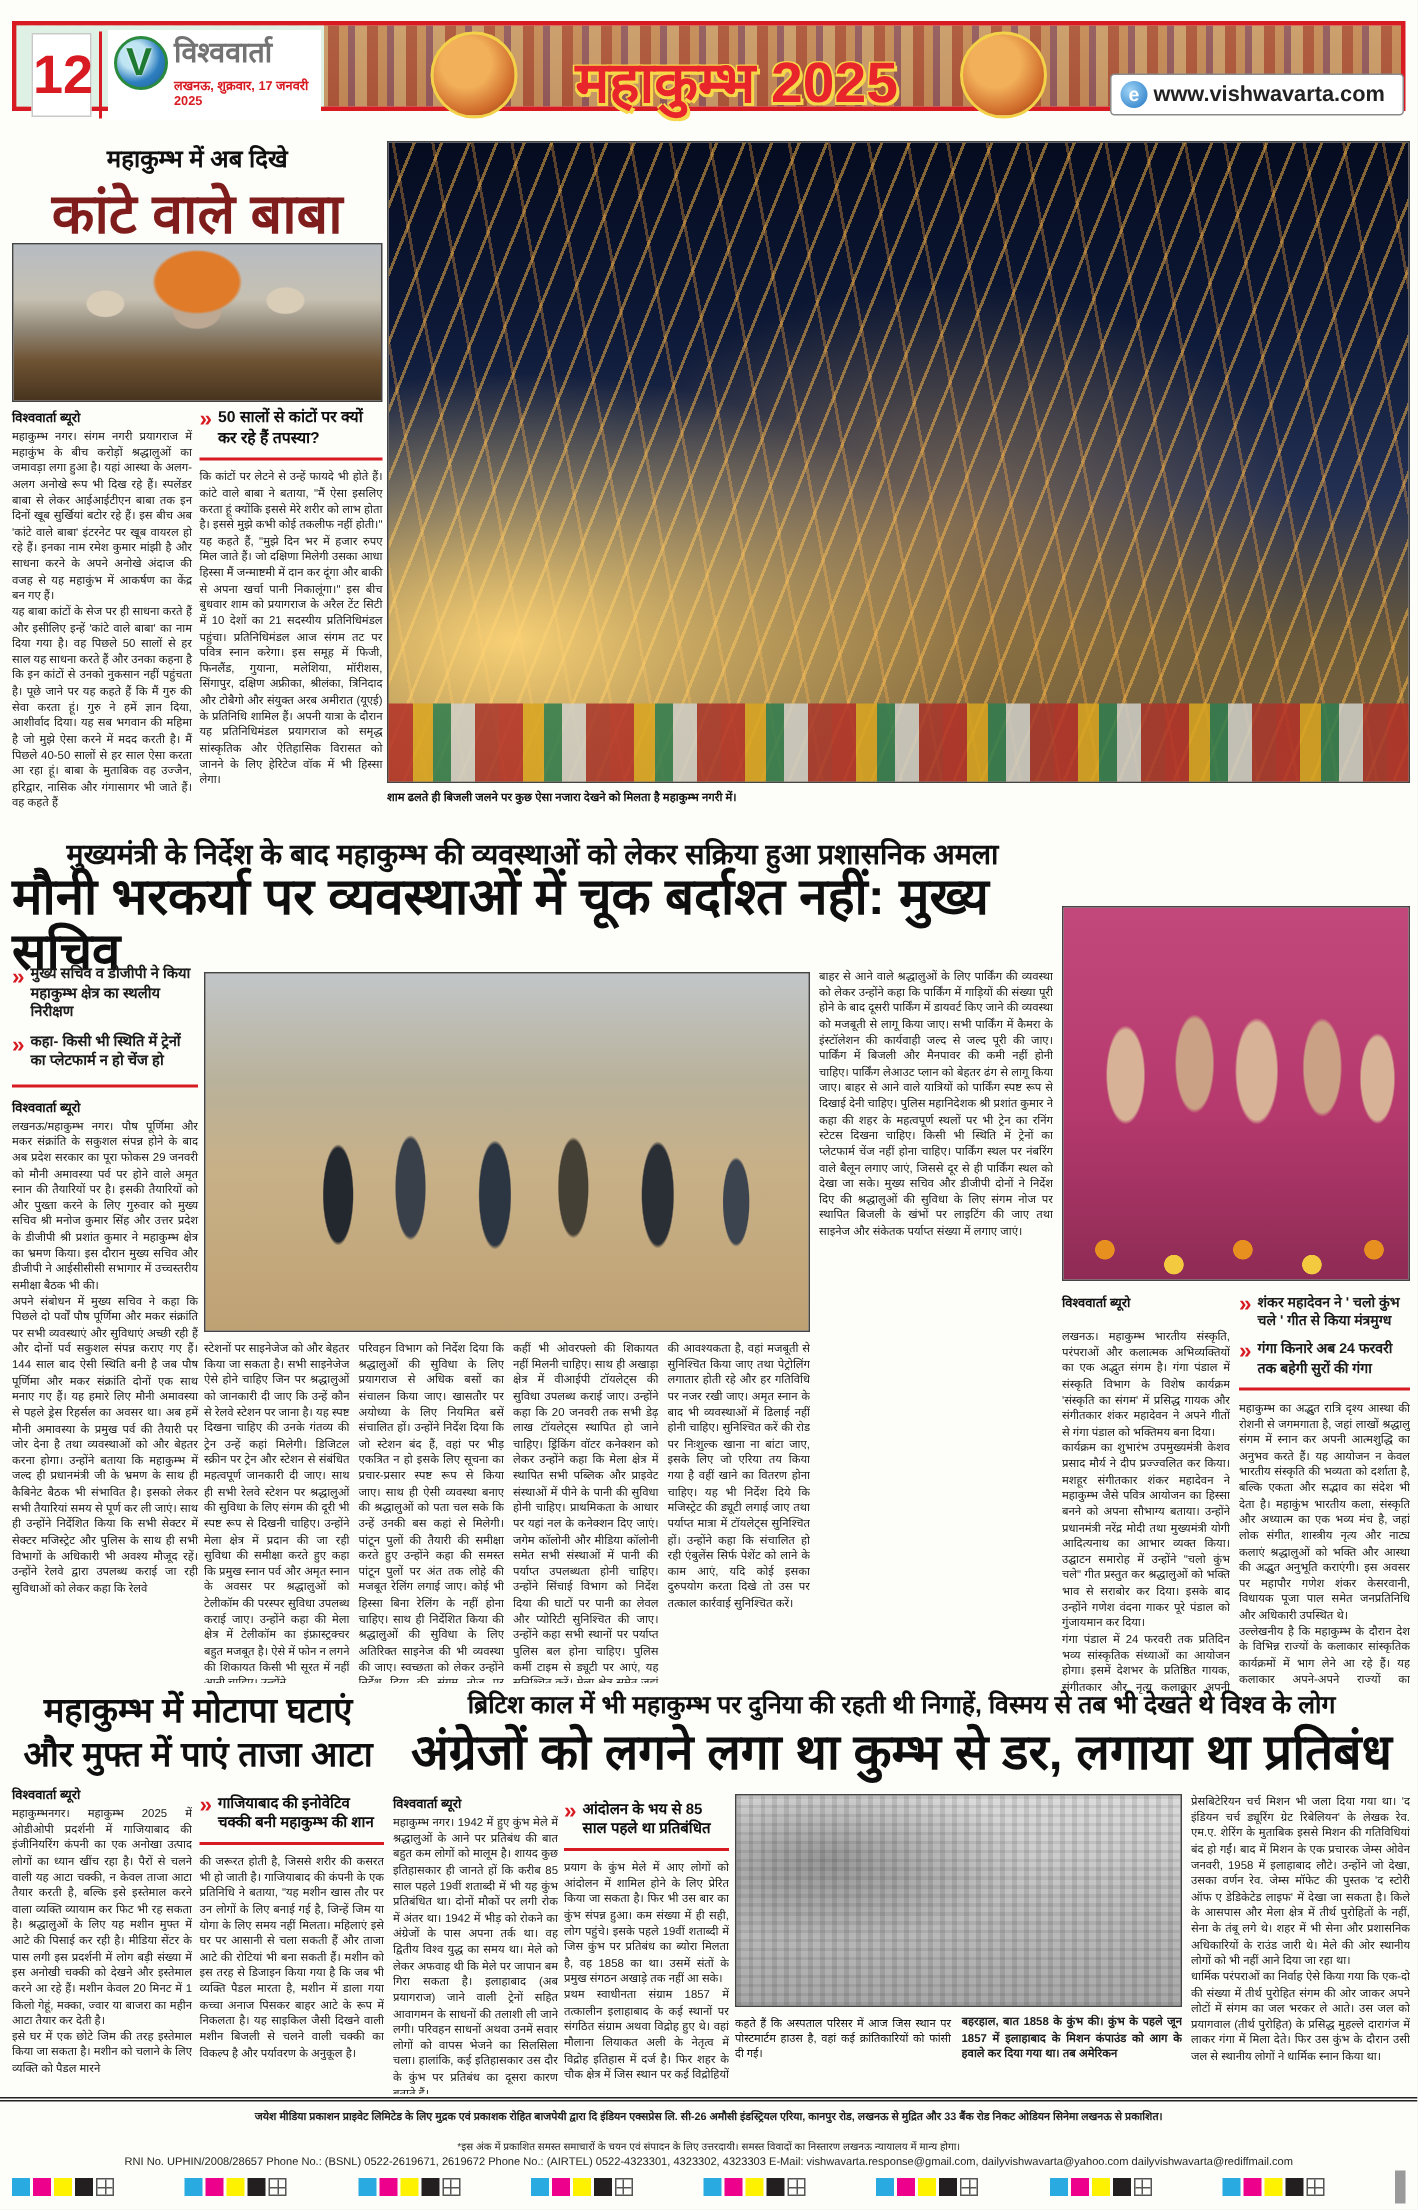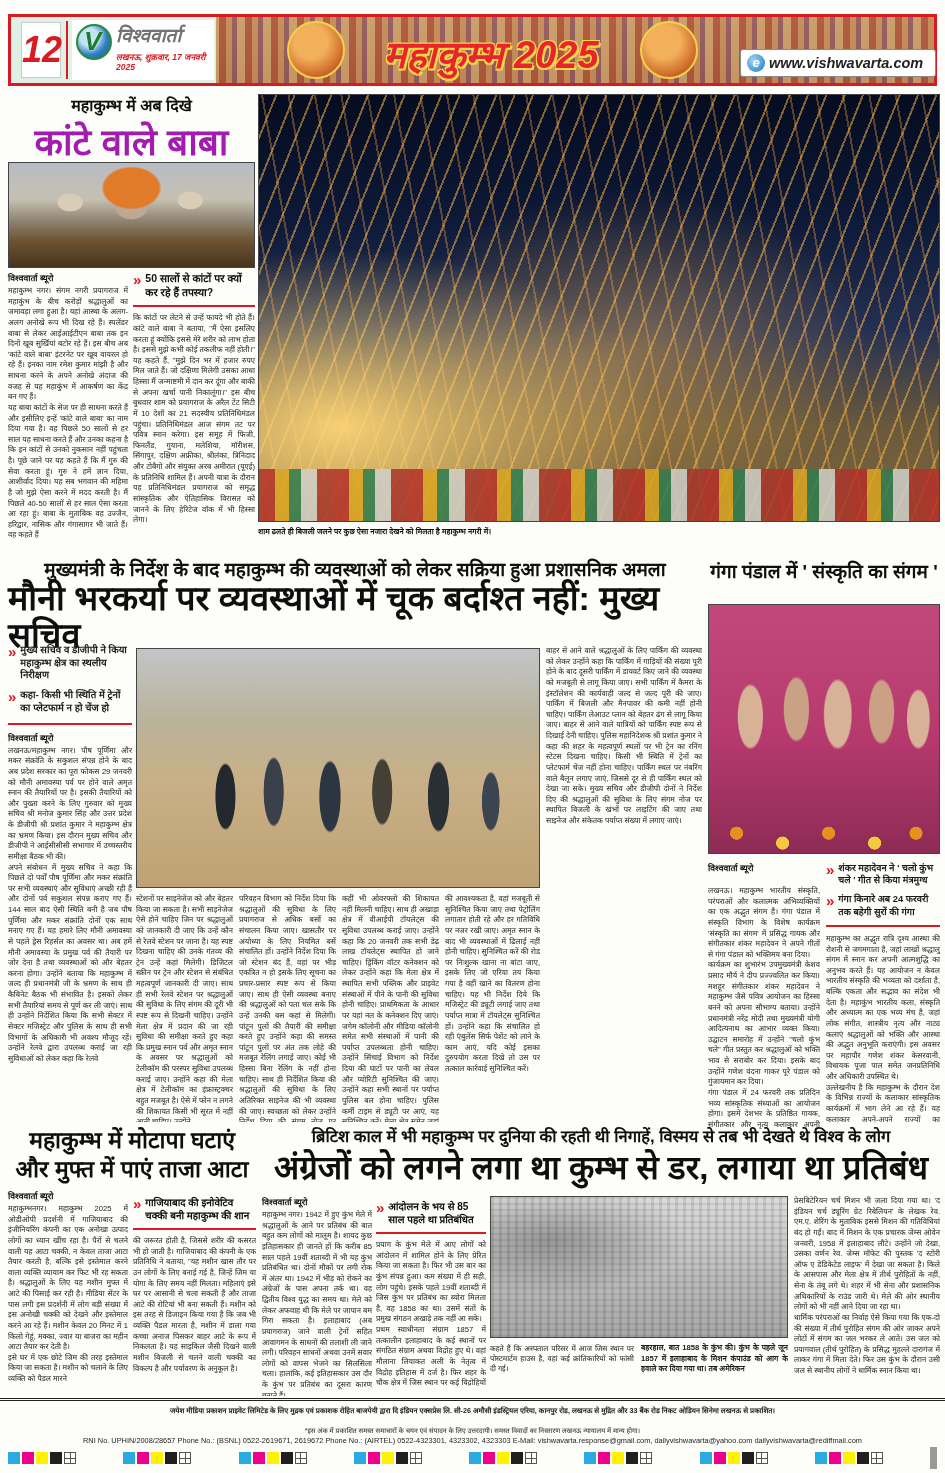--- a/index.html
+++ b/index.html
@@ -1,24 +1,24 @@
 <!DOCTYPE html>
 <html><head>
 <meta charset="utf-8">
 <style>
   * { margin:0; padding:0; box-sizing:border-box; }
   body { background:#e8e8e4; font-family:"Liberation Sans","DejaVu Sans",sans-serif; }
   #page { position:relative; width:945px; height:1473px; background:#fdfdfa; margin:0 auto; overflow:hidden; color:#1c1c1c; }
   .abs { position:absolute; }
 
   
-  .masthead { left:8px; top:14px; width:929px; height:72px; border:3px solid #d81b23;
+  .masthead { left:8px; top:14px; width:929px; height:60px; border:3px solid #d81b23;
     background:
       repeating-linear-gradient(90deg, rgba(170,60,40,.55) 0 7px, rgba(210,150,90,.55) 7px 13px, rgba(120,60,100,.5) 13px 18px, rgba(220,180,120,.55) 18px 26px),
-      linear-gradient(180deg,#b98a62,#a8714d); font-style: italic; }
+      linear-gradient(180deg,#b98a62,#a8714d); }
   .mast-left { left:0; top:0; width:205px; height:100%; background:#dff0e4; }
   .page-num-box { left:10px; top:5px; width:40px; height:56px; background:#fff; border:1px solid #c9c9c9;
     color:#d81b23; font-size:36px; font-weight:bold; text-align:center; line-height:54px; }
   .mast-divider { left:55px; top:4px; width:2px; height:58px; background:#d81b23; }
   .logo-box { left:61px; top:3px; width:142px; height:60px; background:#fff; padding:2px 4px 2px 44px; }
   .globe { left:65px; top:7px; width:36px; height:36px; border-radius:50%;
     background: radial-gradient(circle at 35% 35%, #bfe4f2 0 30%, #2e7fc0 60%, #1b5e93 100%); border:2px solid #2b8a3e; }
   .globe-v { left:73px; top:9px; font-size:26px; font-weight:900; color:#1e7a33; text-shadow:0 0 2px #fff; }
   .logo-title { font-size:19px; font-weight:900; color:#737373; letter-spacing:0; line-height:1.5; }
   .logo-date { font-size:8.5px; font-weight:bold; color:#d81b23; }
@@ -27,21 +27,21 @@
   .mast-circle { width:58px; height:58px; border-radius:50%; border:2px solid #f3d24a; top:4px;
     background: radial-gradient(circle at 40% 35%, #f2b05a 0 35%, #cf6a2a 70%, #7d3a14 100%); }
   .web-pill { left:729px; top:32px; width:196px; height:28px; background:#fff; border:1px solid #8a8a8a; border-radius:3px;
     display:flex; align-items:center; gap:4px; padding:0 6px; }
   .e-icon { width:18px; height:18px; border-radius:50%; background:radial-gradient(circle at 35% 35%, #9fd4f5, #1d74c4); color:#fff;
     font-weight:900; font-size:13px; text-align:center; line-height:18px; }
   .web-text { font-size:14.5px; font-weight:bold; color:#222; }
 
   
   .kicker { font-weight:800; color:#101010; text-align:center; }
-  .headline-red { font-weight:900; color:#a21caf; text-align:center; letter-spacing:0; }
+  .headline-red { font-weight:900; color:#7f1d1d; text-align:center; letter-spacing:0; }
   .headline-black { font-weight:900; color:#0e0e0e; }
   .byline { font-size:8.6px; font-weight:bold; color:#111; margin-bottom:2px; }
   .body-text { font-size:7.6px; line-height:1.4; text-align:justify; color:#202020; white-space:pre-line; }
   .quote { font-size:10.5px; font-weight:bold; line-height:1.3; color:#101010; padding-bottom:6px; border-bottom:2px solid #d81b23; display:flex; gap:4px; }
   .bmark { color:#d81b23; font-size:15px; font-weight:900; line-height:1; }
   .bullet { font-size:9.8px; font-weight:bold; line-height:1.3; display:flex; gap:4px; margin-bottom:7px; }
   .caption { font-size:7.6px; font-weight:bold; color:#111; }
   .photo { border:1px solid #444; }
 
   
@@ -159,21 +159,20 @@
   </div>
 
   <div class="abs photo mauni-photo" style="left:136px;top:648px;width:404px;height:240px;"></div>
 
   <div class="abs body-text" style="left:136px;top:894px;width:97px;height:228px;overflow:hidden;">स्टेशनों पर साइनेजेज को और बेहतर किया जा सकता है। सभी साइनेजेज ऐसे होने चाहिए जिन पर श्रद्धालुओं को जानकारी दी जाए कि उन्हें कौन से रेलवे स्टेशन पर जाना है। यह स्पष्ट दिखना चाहिए की उनके गंतव्य की ट्रेन उन्हें कहां मिलेगी। डिजिटल स्क्रीन पर ट्रेन और स्टेशन से संबंधित महत्वपूर्ण जानकारी दी जाए। साथ ही सभी रेलवे स्टेशन पर श्रद्धालुओं की सुविधा के लिए संगम की दूरी भी स्पष्ट रूप से दिखनी चाहिए। उन्होंने मेला क्षेत्र में प्रदान की जा रही सुविधा की समीक्षा करते हुए कहा कि प्रमुख स्नान पर्व और अमृत स्नान के अवसर पर श्रद्धालुओं को टेलीकॉम की परस्पर सुविधा उपलब्ध कराई जाए। उन्होंने कहा की मेला क्षेत्र में टेलीकॉम का इंफ्रास्ट्रक्चर बहुत मजबूत है। ऐसे में फोन न लगने की शिकायत किसी भी सूरत में नहीं आनी चाहिए। उन्होंने</div>
   <div class="abs body-text" style="left:239px;top:894px;width:97px;height:228px;overflow:hidden;">परिवहन विभाग को निर्देश दिया कि श्रद्धालुओं की सुविधा के लिए प्रयागराज से अधिक बसों का संचालन किया जाए। खासतौर पर अयोध्या के लिए नियमित बसें संचालित हों। उन्होंने निर्देश दिया कि जो स्टेशन बंद हैं, वहां पर भीड़ एकत्रित न हो इसके लिए सूचना का प्रचार-प्रसार स्पष्ट रूप से किया जाए। साथ ही ऐसी व्यवस्था बनाए की श्रद्धालुओं को पता चल सके कि उन्हें उनकी बस कहां से मिलेगी। पांटून पुलों की तैयारी की समीक्षा करते हुए उन्होंने कहा की समस्त पांटून पुलों पर अंत तक लोहे की मजबूत रेलिंग लगाई जाए। कोई भी हिस्सा बिना रेलिंग के नहीं होना चाहिए। साथ ही निर्देशित किया की श्रद्धालुओं की सुविधा के लिए अतिरिक्त साइनेज की भी व्यवस्था की जाए। स्वच्छता को लेकर उन्होंने निर्देश दिया की संगम नोज पर टॉयलेट्स और यूरिनल्स पर्याप्त संख्या में होने चाहिए।</div>
   <div class="abs body-text" style="left:342px;top:894px;width:97px;height:228px;overflow:hidden;">कहीं भी ओवरफ्लो की शिकायत नहीं मिलनी चाहिए। साथ ही अखाड़ा क्षेत्र में वीआईपी टॉयलेट्स की सुविधा उपलब्ध कराई जाए। उन्होंने कहा कि 20 जनवरी तक सभी डेढ़ लाख टॉयलेट्स स्थापित हो जाने चाहिए। ड्रिंकिंग वॉटर कनेक्शन को लेकर उन्होंने कहा कि मेला क्षेत्र में स्थापित सभी पब्लिक और प्राइवेट संस्थाओं में पीने के पानी की सुविधा होनी चाहिए। प्राथमिकता के आधार पर यहां नल के कनेक्शन दिए जाएं। जगेम कॉलोनी और मीडिया कॉलोनी समेत सभी संस्थाओं में पानी की पर्याप्त उपलब्धता होनी चाहिए। उन्होंने सिंचाई विभाग को निर्देश दिया की घाटों पर पानी का लेवल और प्योरिटी सुनिश्चित की जाए। उन्होंने कहा सभी स्थानों पर पर्याप्त पुलिस बल होना चाहिए। पुलिस कर्मी टाइम से ड्यूटी पर आएं, यह सुनिश्चित करें। मेला क्षेत्र समेत जहां भी बैरिकेडिंग</div>
   <div class="abs body-text" style="left:445px;top:894px;width:95px;height:228px;overflow:hidden;">की आवश्यकता है, वहां मजबूती से सुनिश्चित किया जाए तथा पेट्रोलिंग लगातार होती रहे और हर गतिविधि पर नजर रखी जाए। अमृत स्नान के बाद भी व्यवस्थाओं में ढिलाई नहीं होनी चाहिए। सुनिश्चित करें की रोड पर निःशुल्क खाना ना बांटा जाए, इसके लिए जो एरिया तय किया गया है वहीं खाने का वितरण होना चाहिए। यह भी निर्देश दिये कि मजिस्ट्रेट की ड्यूटी लगाई जाए तथा पर्याप्त मात्रा में टॉयलेट्स सुनिश्चित हों। उन्होंने कहा कि संचालित हो रही एंबुलेंस सिर्फ पेशेंट को लाने के काम आएं, यदि कोई इसका दुरुपयोग करता दिखे तो उस पर तत्काल कार्रवाई सुनिश्चित करें।</div>
   <div class="abs body-text" style="left:546px;top:646px;width:156px;height:476px;overflow:hidden;">बाहर से आने वाले श्रद्धालुओं के लिए पार्किंग की व्यवस्था को लेकर उन्होंने कहा कि पार्किंग में गाड़ियों की संख्या पूरी होने के बाद दूसरी पार्किंग में डायवर्ट किए जाने की व्यवस्था को मजबूती से लागू किया जाए। सभी पार्किंग में कैमरा के इंस्टॉलेशन की कार्यवाही जल्द से जल्द पूरी की जाए। पार्किंग में बिजली और मैनपावर की कमी नहीं होनी चाहिए। पार्किंग लेआउट प्लान को बेहतर ढंग से लागू किया जाए। बाहर से आने वाले यात्रियों को पार्किंग स्पष्ट रूप से दिखाई देनी चाहिए। पुलिस महानिदेशक श्री प्रशांत कुमार ने कहा की शहर के महत्वपूर्ण स्थलों पर भी ट्रेन का रनिंग स्टेटस दिखना चाहिए। किसी भी स्थिति में ट्रेनों का प्लेटफार्म चेंज नहीं होना चाहिए। पार्किंग स्थल पर नंबरिंग वाले बैलून लगाए जाएं, जिससे दूर से ही पार्किंग स्थल को देखा जा सके। मुख्य सचिव और डीजीपी दोनों ने निर्देश दिए की श्रद्धालुओं की सुविधा के लिए संगम नोज पर स्थापित बिजली के खंभों पर लाइटिंग की जाए तथा साइनेज और संकेतक पर्याप्त संख्या में लगाए जाएं।</div>
 
-  <div class="abs kicker" style="left:708px;top:558px;width:232px;font-size:19px;">गंगा पंडाल में ' संस्कृति का संगम '</div>
   <div class="abs photo ganga-photo" style="left:708px;top:604px;width:232px;height:250px;"></div>
   <div class="abs" style="left:708px;top:862px;width:112px;">
     <div class="byline">विश्ववार्ता ब्यूरो</div>
     <div class="body-text" style="height:244px;overflow:hidden;margin-top:12px;">लखनऊ। महाकुम्भ भारतीय संस्कृति, परंपराओं और कलात्मक अभिव्यक्तियों का एक अद्भुत संगम है। गंगा पंडाल में संस्कृति विभाग के विशेष कार्यक्रम 'संस्कृति का संगम' में प्रसिद्ध गायक और संगीतकार शंकर महादेवन ने अपने गीतों से गंगा पंडाल को भक्तिमय बना दिया।
 कार्यक्रम का शुभारंभ उपमुख्यमंत्री केशव प्रसाद मौर्य ने दीप प्रज्ज्वलित कर किया। मशहूर संगीतकार शंकर महादेवन ने महाकुम्भ जैसे पवित्र आयोजन का हिस्सा बनने को अपना सौभाग्य बताया। उन्होंने प्रधानमंत्री नरेंद्र मोदी तथा मुख्यमंत्री योगी आदित्यनाथ का आभार व्यक्त किया। उद्घाटन समारोह में उन्होंने "चलो कुंभ चले" गीत प्रस्तुत कर श्रद्धालुओं को भक्ति भाव से सराबोर कर दिया। इसके बाद उन्होंने गणेश वंदना गाकर पूरे पंडाल को गुंजायमान कर दिया।
 गंगा पंडाल में 24 फरवरी तक प्रतिदिन भव्य सांस्कृतिक संध्याओं का आयोजन होगा। इसमें देशभर के प्रतिष्ठित गायक, संगीतकार और नृत्य कलाकार अपनी प्रस्तुतियों से श्रद्धालुओं को मंत्रमुग्ध करेंगे। महाकुंभ के इस अलौकिक आयोजन में कैलाश खेर, कविता सेठ, नितिन मुकेश, सुरेश वाडेकर, हरिहरन, कविता कृष्णमूर्ति समेत कई नामचीन कलाकार अपनी प्रस्तुतियां देंगे।</div>
   </div>
   <div class="abs" style="left:826px;top:862px;width:114px;">
     <div class="bullet" style="font-size:9.4px;">
       <span class="bmark">»</span>

